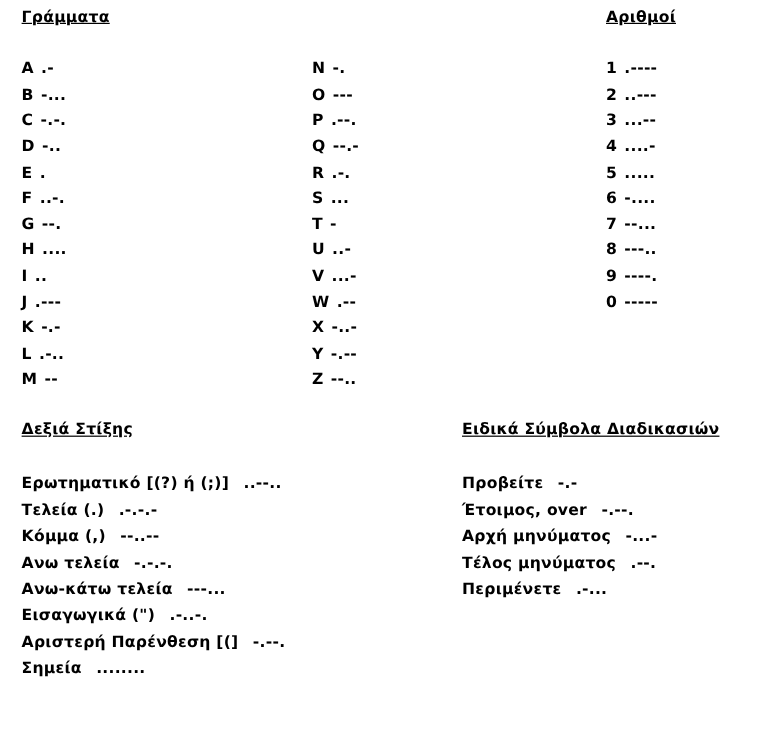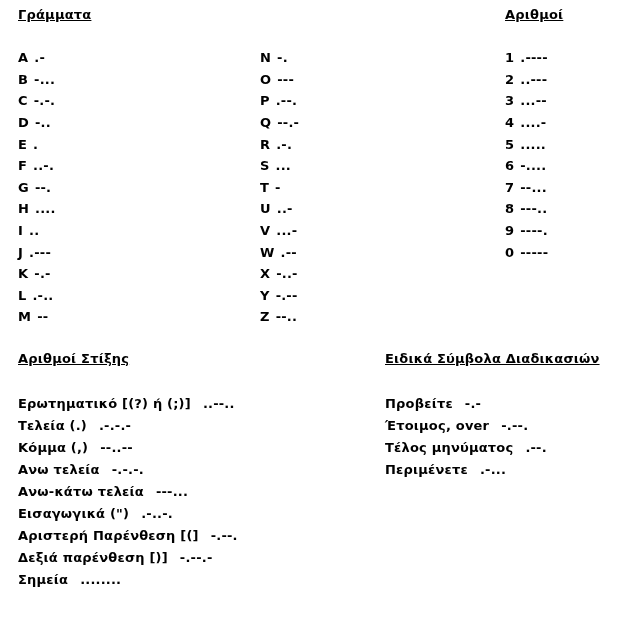--- a/index.html
+++ b/index.html
@@ -81,36 +81,36 @@
       <div class="row"><span class="lab">3</span><span class="code">...--</span></div>
       <div class="row"><span class="lab">4</span><span class="code">....-</span></div>
       <div class="row"><span class="lab">5</span><span class="code">.....</span></div>
       <div class="row"><span class="lab">6</span><span class="code">-....</span></div>
       <div class="row"><span class="lab">7</span><span class="code">--...</span></div>
       <div class="row"><span class="lab">8</span><span class="code">---..</span></div>
       <div class="row"><span class="lab">9</span><span class="code">----.</span></div>
       <div class="row"><span class="lab">0</span><span class="code">-----</span></div>
     </div>
 
-  <div class="heading" style="left:18px; top:351px;">Αριθμοί Στίξης</div>
+  <div class="heading" style="left:18px; top:351px;">Δεξιά Στίξης</div>
 
   <div class="heading" style="left:385px; top:351px;">Ειδικά Σύμβολα Διαδικασιών</div>
 
   <div class="col wide" style="left:18px; top:392px;">
       <div class="row"><span class="lab">Ερωτηματικό [(?) ή (;)]</span><span class="code">..--..</span></div>
       <div class="row"><span class="lab">Τελεία (.)</span><span class="code">.-.-.-</span></div>
       <div class="row"><span class="lab">Κόμμα (,)</span><span class="code">--..--</span></div>
       <div class="row"><span class="lab">Ανω τελεία</span><span class="code">-.-.-.</span></div>
       <div class="row"><span class="lab">Ανω-κάτω τελεία</span><span class="code">---...</span></div>
       <div class="row"><span class="lab">Εισαγωγικά (")</span><span class="code">.-..-.</span></div>
       <div class="row"><span class="lab">Αριστερή Παρένθεση [(]</span><span class="code">-.--.</span></div>
-      <div class="row"><span class="lab">Δεξιά παρένθεση [)]</span><span class="code">-.--.-</span></div>
       <div class="row"><span class="lab">Σημεία</span><span class="code">........</span></div>
     </div>
 
   <div class="col wide" style="left:385px; top:392px;">
       <div class="row"><span class="lab">Προβείτε</span><span class="code">-.-</span></div>
       <div class="row"><span class="lab">Έτοιμος, over</span><span class="code">-.--.</span></div>
+      <div class="row"><span class="lab">Αρχή μηνύματος</span><span class="code">-...-</span></div>
       <div class="row"><span class="lab">Τέλος μηνύματος</span><span class="code">.--.</span></div>
       <div class="row"><span class="lab">Περιμένετε</span><span class="code">.-...</span></div>
     </div>
 
 </div>
 
 </body></html>

